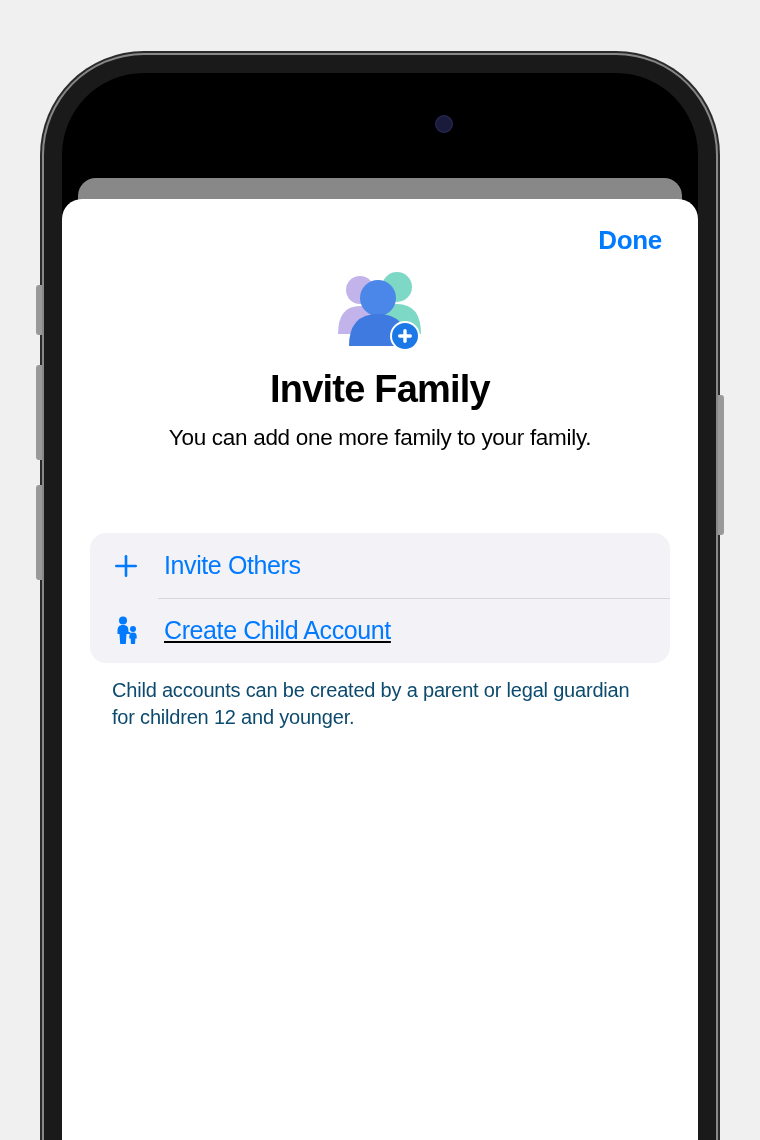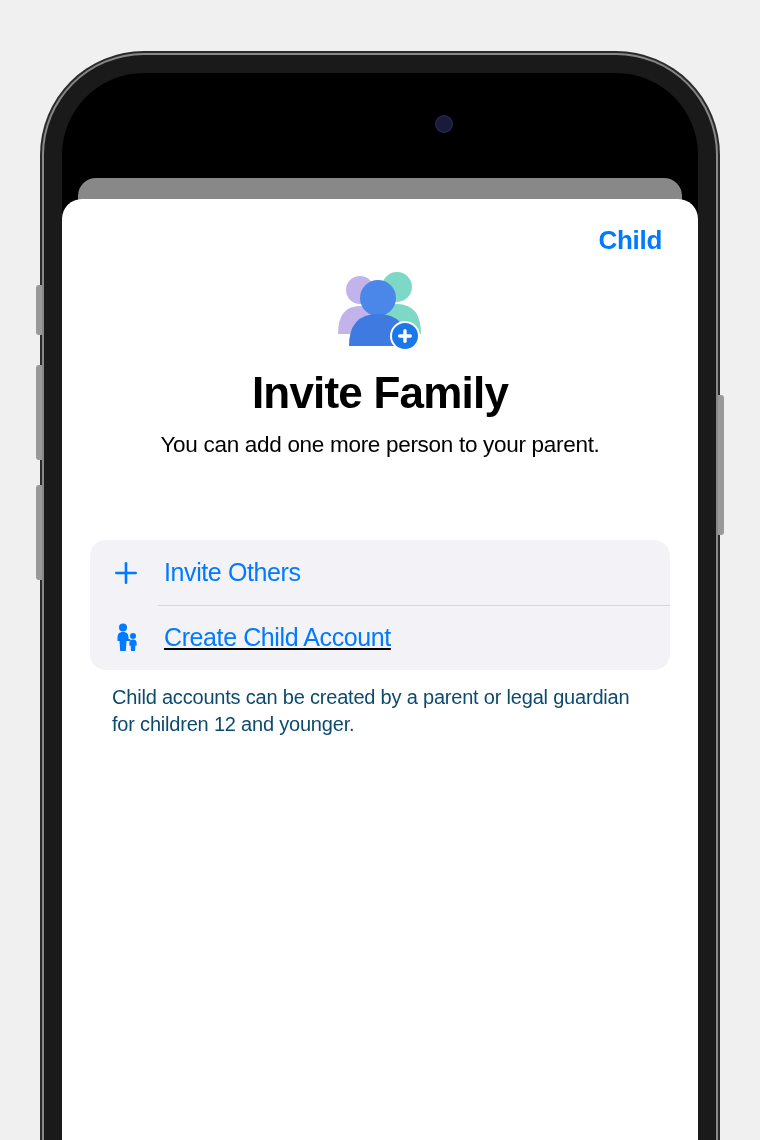--- a/index.html
+++ b/index.html
@@ -153,21 +153,21 @@
       align-items: center;
       margin-top: 14px;
     }
     .hero-icon {
       width: 110px;
       height: 86px;
       position: relative;
       margin-bottom: 8px;
     }
     .hero-title {
-      font-size: 44px;
+      font-size: 38px;
       font-weight: 700;
       color: #000;
       letter-spacing: -0.8px;
       margin-top: 4px;
     }
     .hero-subtitle {
       font-size: 22.5px;
       color: #000;
       margin-top: 14px;
       text-align: center;
@@ -258,21 +258,21 @@
             <rect x="38" y="6.5" width="3" height="7" rx="1.5" fill="#fff" opacity="0.6"></rect>
           </svg>
         </span>
       </div>
     </div>
 
     <div class="background-sheet"></div>
 
     <div class="modal-sheet">
       <div class="done-row">
-        <span class="done-button">Child</span>
+        <span class="done-button">Done</span>
       </div>
 
       <div class="hero">
         <div class="hero-icon">
           <svg width="110" height="90" viewBox="0 0 110 90">
 
             <g opacity="0.85">
               <circle cx="35" cy="20" r="14" fill="#b8a8e8"></circle>
               <path d="M 13 64 Q 13 36 35 36 Q 57 36 57 64 Z" fill="#b8a8e8"></path>
             </g>
@@ -287,21 +287,21 @@
               <path d="M 24 76 Q 24 44 53 44 Q 82 44 82 76 L 24 76 Z" fill="#3e7ae0"></path>
             </g>
 
             <circle cx="80" cy="66" r="15" fill="#fff"></circle>
             <circle cx="80" cy="66" r="13" fill="#1c78e6"></circle>
             <rect x="78.3" y="59" width="3.4" height="14" rx="1.7" fill="#fff"></rect>
             <rect x="73" y="64.3" width="14" height="3.4" rx="1.7" fill="#fff"></rect>
           </svg>
         </div>
         <div class="hero-title">Invite Family</div>
-        <div class="hero-subtitle">You can add one more person to your parent.</div>
+        <div class="hero-subtitle">You can add one more family to your family.</div>
       </div>
 
       <div class="option-group">
         <div class="option-row">
           <span class="option-icon">
             <svg width="26" height="26" viewBox="0 0 26 26">
               <rect x="11.7" y="2" width="2.6" height="22" rx="1.3" fill="#007aff"></rect>
               <rect x="2" y="11.7" width="22" height="2.6" rx="1.3" fill="#007aff"></rect>
             </svg>
           </span>

